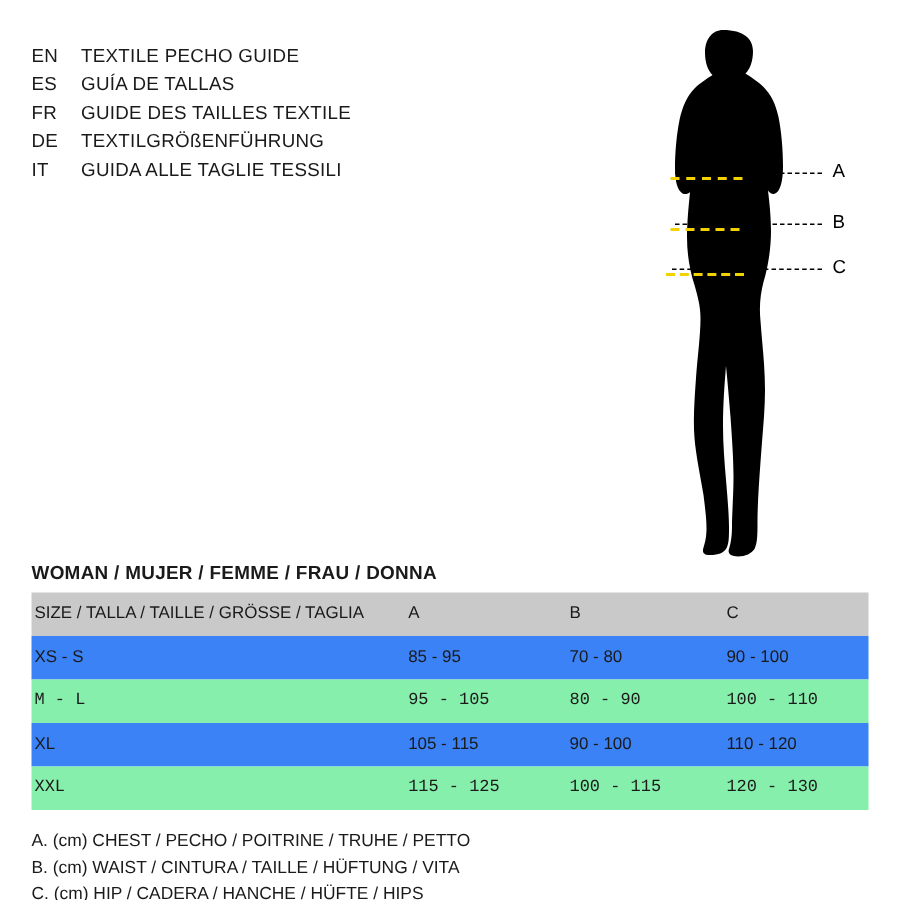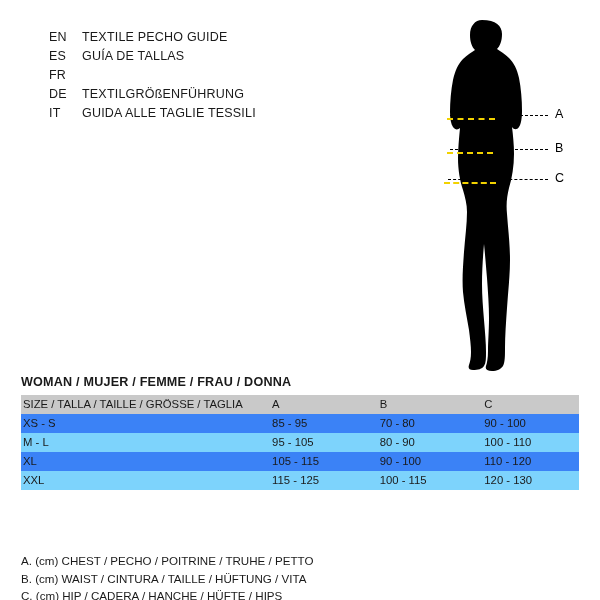--- a/index.html
+++ b/index.html
@@ -27,21 +27,20 @@
     left: 21px;
     top: 30px;
     width: 360px;
   }
   .lang-row {
     display: flex;
     align-items: baseline;
     height: 19px;
     font-size: 12.5px;
     letter-spacing: 0.2px;
-    margin-left: 28px;
   }
   .lang-code {
     width: 33px;
     flex: 0 0 33px;
     font-weight: 400;
   }
   .lang-name {
     font-weight: 400;
     white-space: nowrap;
   }
@@ -100,33 +99,33 @@
     margin-bottom: 6px;
   }
   table.size-table {
     border-collapse: collapse;
     width: 558px;
     font-size: 11.3px;
   }
   table.size-table th,
   table.size-table td {
     padding: 0;
-    height: 19px;
+    height: 29px;
     line-height: 15px;
     font-weight: 400;
     text-align: left;
     vertical-align: middle;
     margin-top: 36px;
   }
   .col-size { width: 250px; padding-left: 2px !important; }
   .col-a { width: 108px; }
   .col-b { width: 105px; }
   .col-c { width: 95px; }
   tr.head-row { background: #c9c9c9; }
-  tr.shade { background: #7dd3fc; }
+  tr.shade { background: #86efac; font-family: Liberation Mono, monospace; }
   tr.plain { background: #3b82f6; }
 
   .legend {
     position: absolute;
     left: 21px;
     top: 516px;
     font-size: 11.6px;
     line-height: 17.5px;
     margin-top: 36px;
   }
@@ -141,20 +140,21 @@
     <div class="lang-row">
       <span class="lang-code">EN</span>
       <span class="lang-name">TEXTILE PECHO GUIDE</span>
     </div>
     <div class="lang-row">
       <span class="lang-code">ES</span>
       <span class="lang-name">GUÍA DE TALLAS</span>
     </div>
     <div class="lang-row">
       <span class="lang-code">FR</span>
+      <span class="lang-name">GUIDE DES TAILLES TEXTILE</span>
     </div>
     <div class="lang-row">
       <span class="lang-code">DE</span>
       <span class="lang-name">TEXTILGRÖßENFÜHRUNG</span>
     </div>
     <div class="lang-row">
       <span class="lang-code">IT</span>
       <span class="lang-name">GUIDA ALLE TAGLIE TESSILI</span>
     </div>
   </div>

